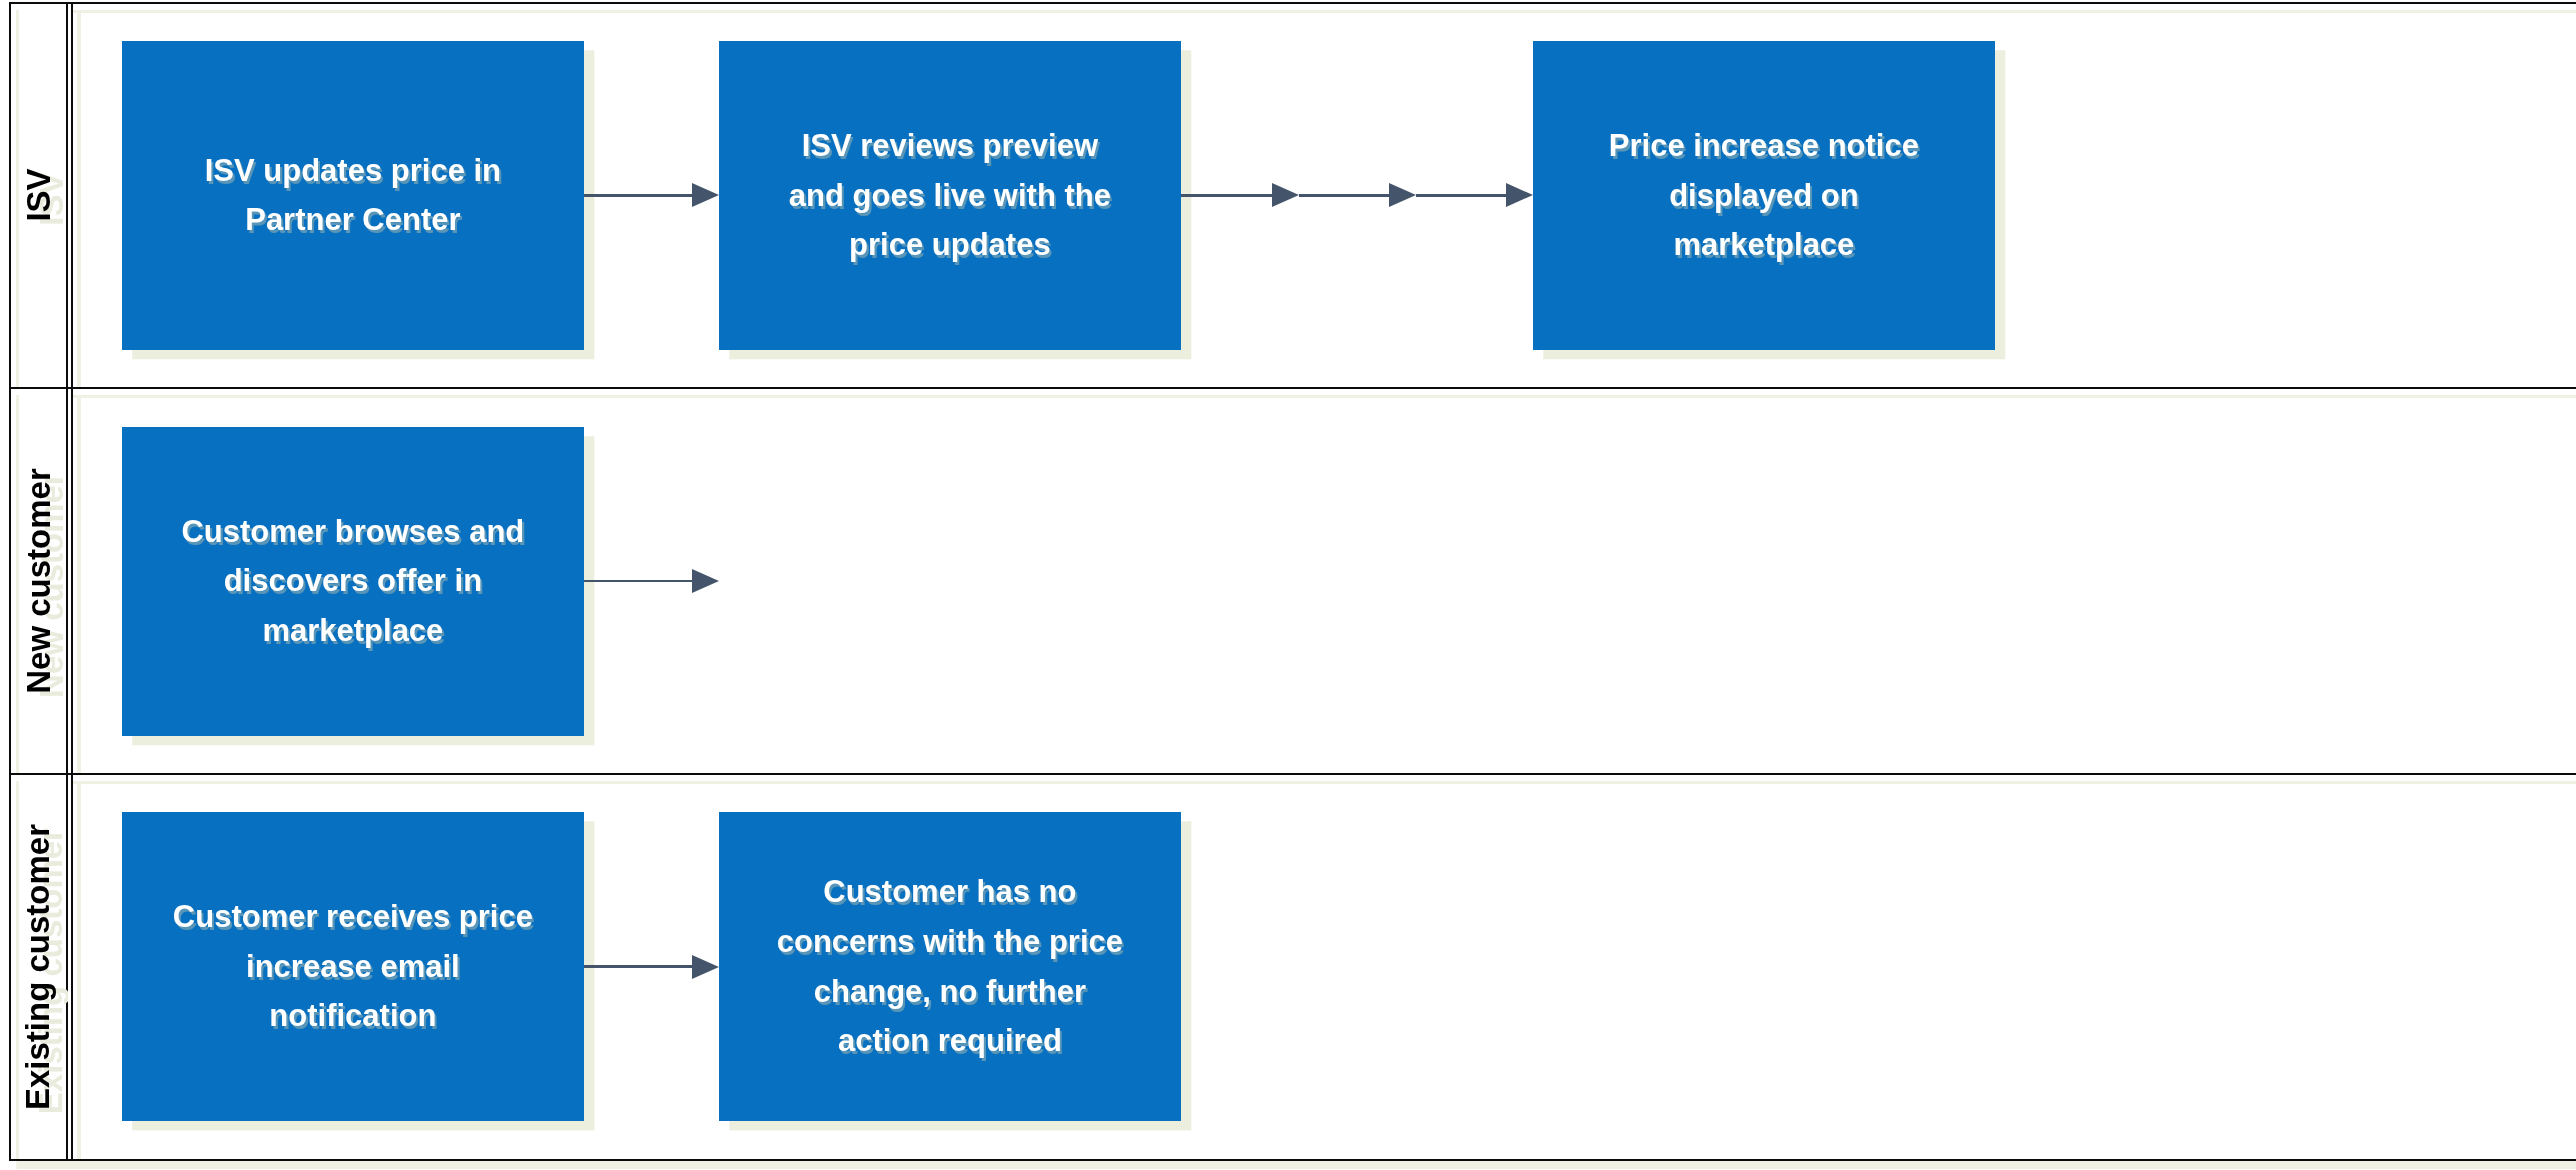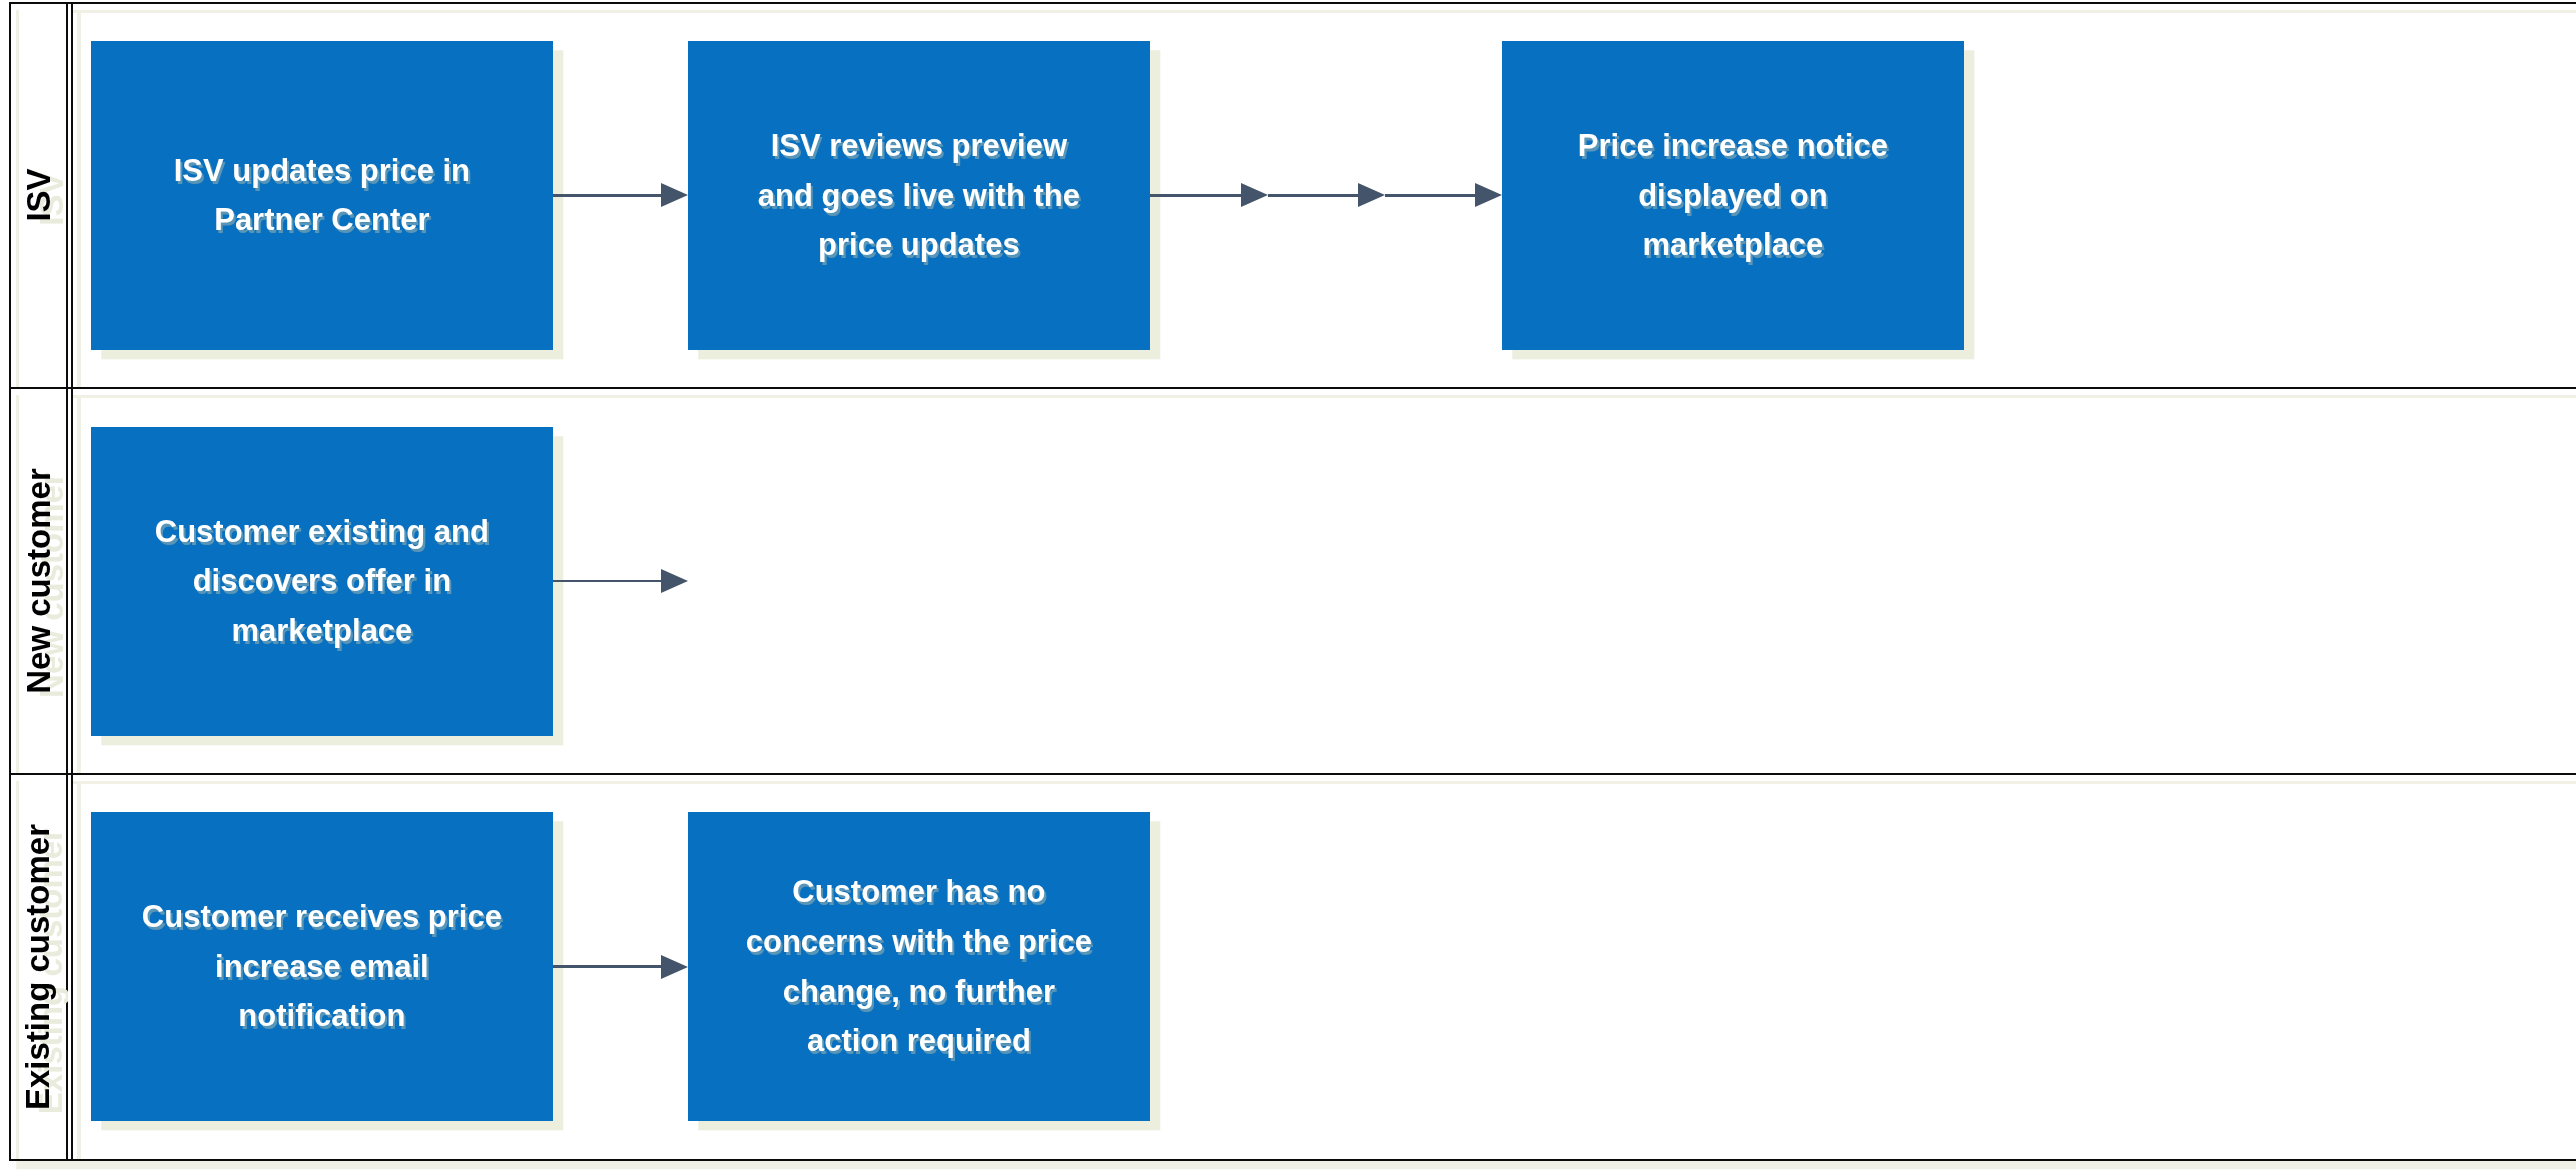--- a/index.html
+++ b/index.html
@@ -35,21 +35,21 @@
     transform:rotate(-90deg);font-size:33px;font-weight:bold;color:#000000;
     white-space:nowrap;position:relative;z-index:2;
     text-shadow:-4.1px 13.4px 0 #e9ebdc;
   }
 
   .step-box{
     flex:0 0 462px;width:462px;height:309px;background:#0770c0;color:#ffffff;
     display:flex;align-items:center;justify-content:center;text-align:center;
     box-shadow:10.3px 9.3px 0 0 #eceede;position:relative;z-index:2;
   }
-  .step-box.first{margin-left:18px;}
+  .step-box.first{margin-left:49px;}
   .step-text{
     font-size:31px;font-weight:bold;line-height:1.6;white-space:pre-line;
     padding:0 20.6px;text-shadow:2.1px 3.1px 0 rgba(190,196,170,0.45);
   }
 
   .arrow{height:24px;display:flex;align-items:center;flex:0 0 auto;position:relative;z-index:2;}
   .arrow .shaft{height:2.6px;background:#44546a;flex:1;}
   .arrow .head{width:0;height:0;border-top:12px solid transparent;border-bottom:12px solid transparent;border-left:27px solid #44546a;}
   .arrow.w262{width:135px;}
   .arrow.w229{width:118px;}
@@ -100,21 +100,21 @@
       </div>
     </div>
 
     <div class="lane-row bordered">
       <div class="label-cell">
         <div class="lane-label">New customer</div>
       </div>
       <div class="gap-cell"></div>
       <div class="content-cell">
         <div class="step-box first">
-          <div class="step-text">Customer existing and
+          <div class="step-text">Customer browses and
 discovers offer in
 marketplace</div>
         </div>
         <div class="arrow w262">
           <div class="shaft"></div>
           <div class="head"></div>
         </div>
       </div>
     </div>
 

